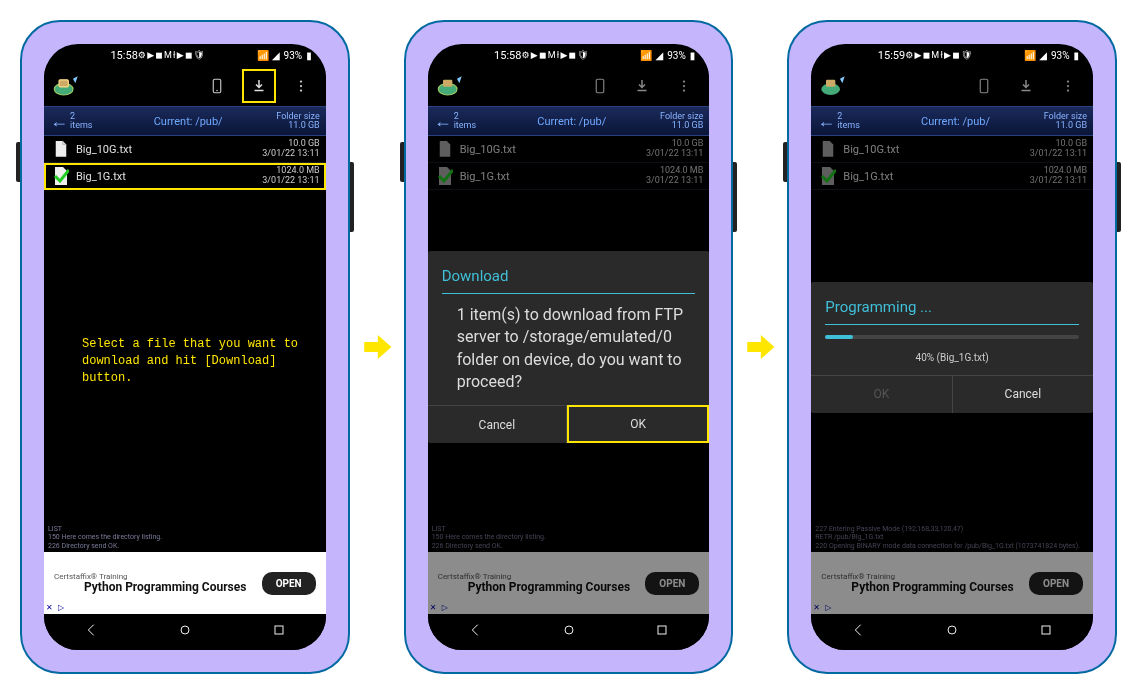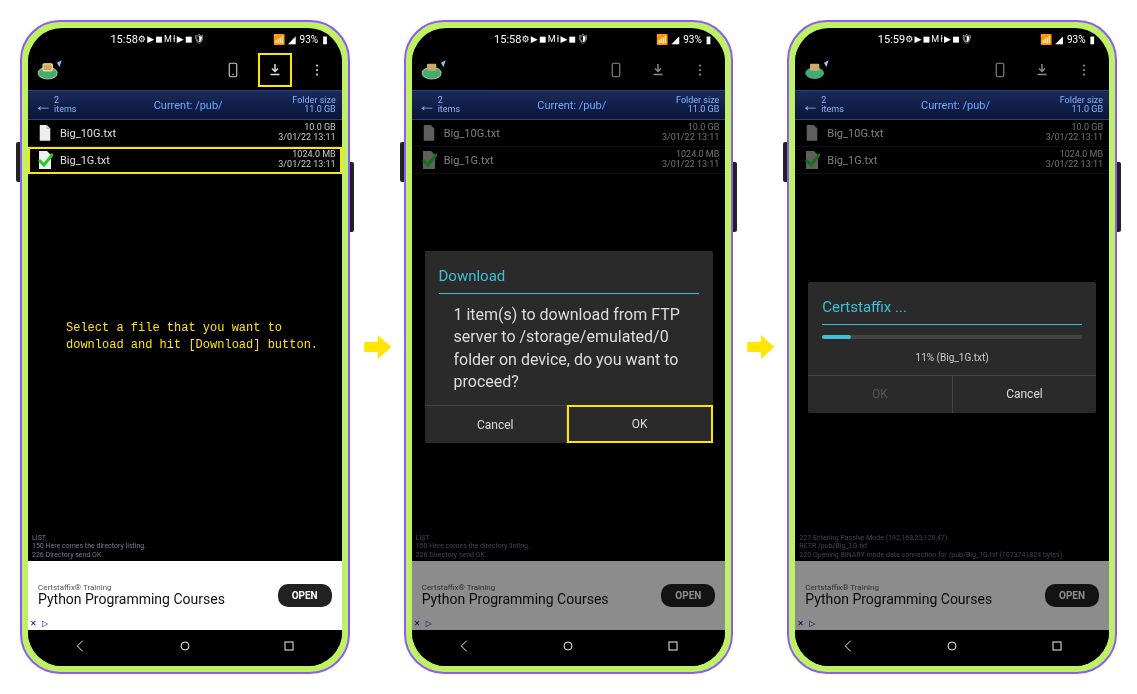--- a/index.html
+++ b/index.html
@@ -11,26 +11,26 @@
     align-items: center;
     justify-content: center;
     gap: 10px;
     width: 1137px;
     height: 694px;
     box-sizing: border-box;
   }
   .phone-frame {
     width: 334px;
     height: 654px;
-    background: #bef264;
+    background: #c4b5fd;
     border-radius: 40px;
-    padding: 6px;
+    padding: 22px;
     box-sizing: border-box;
     position: relative;
-    border: 2px solid #8b5cf6;
+    border: 2px solid #0369a1;
   }
   .phone-frame::before {
     content: '';
     position: absolute;
     left: -6px;
     top: 120px;
     width: 4px;
     height: 40px;
     background: #222;
     border-radius: 2px 0 0 2px;
@@ -133,31 +133,31 @@
   }
   .log-area {
     position:absolute;
     bottom:0; left:0; right:0;
     color:#7a7a9a;
     font-size:7px;
     padding: 2px 4px;
     line-height:1.2;
   }
   .ad-banner {
-    height: 69px;
+    height: 62px;
     background:#fff;
     display:flex;
     align-items:center;
     padding: 0 10px;
     gap:10px;
     position:relative;
   }
   .ad-text { flex:1; color:#111; }
   .ad-brand { font-size:8px; color:#555; }
-  .ad-title { font-size:14px; font-weight:normal; line-height:1.1;}
+  .ad-title { font-size:12px; font-weight:bold; line-height:1.1;margin-left:30px;}
   .ad-open-btn {
     background:#222; color:#fff; font-size:10px; font-weight:bold;
     padding: 6px 14px; border-radius:10px;
   }
   .ad-close { position:absolute; bottom:2px; left:2px; font-size:8px; color:#00a;}
   .ad-info { position:absolute; bottom:2px; left:14px; font-size:8px; color:#00a;}
   .nav-bar {
     height: 36px;
     background:#000;
     display:flex;
@@ -569,27 +569,27 @@
       <div class="nav-btn"><svg viewBox="0 0 24 24">
             <circle cx="12" cy="12" r="6" stroke="#eee" stroke-width="1.5" fill="none"></circle>
           </svg></div>
       <div class="nav-btn"><svg viewBox="0 0 24 24">
             <rect x="6" y="6" width="12" height="12" stroke="#eee" stroke-width="1.5" fill="none"></rect>
           </svg></div>
     </div>
 
     <div class="dialog-overlay">
       <div class="dialog">
-        <div class="dialog-title">Certstaffix ...</div>
+        <div class="dialog-title">Programming ...</div>
         <div class="dialog-divider"></div>
         <div class="progress-bar">
           <div class="progress-fill" style="width:11%"></div>
         </div>
         <div class="progress-text">
-          <div>11% (Big_1G.txt)</div>
+          <div>40% (Big_1G.txt)</div>
         </div>
         <div class="dialog-buttons">
           <div class="dialog-btn dim">OK</div>
           <div class="dialog-btn">Cancel</div>
         </div>
       </div>
     </div>
   </div>
 </div>
 

